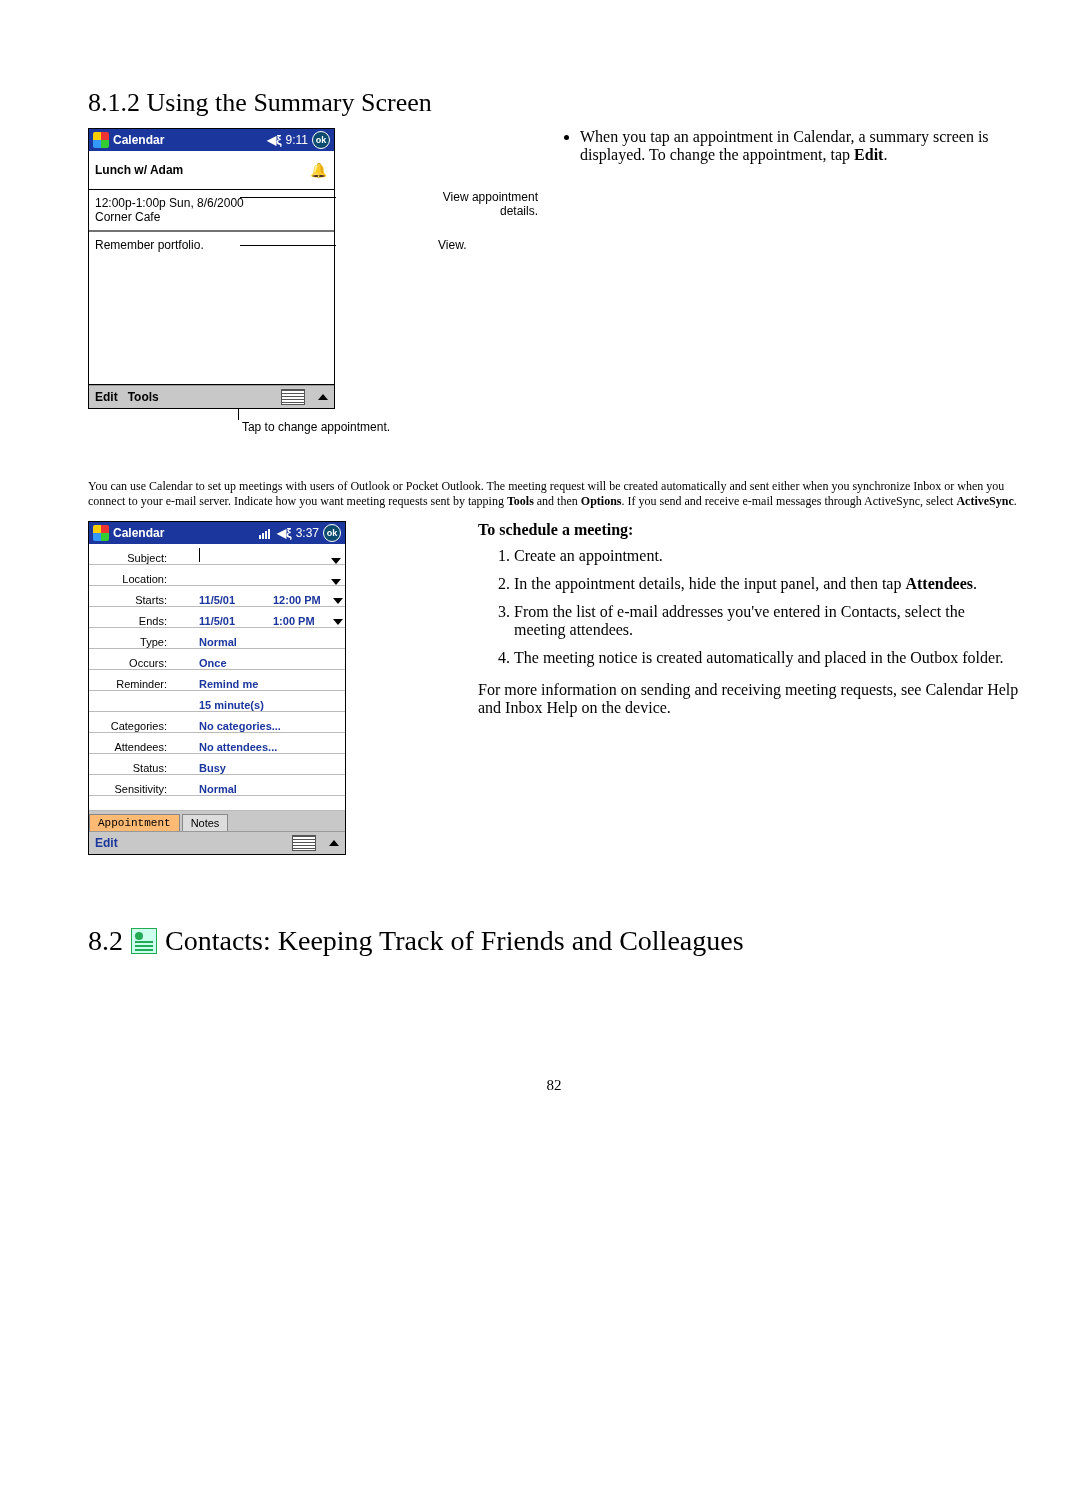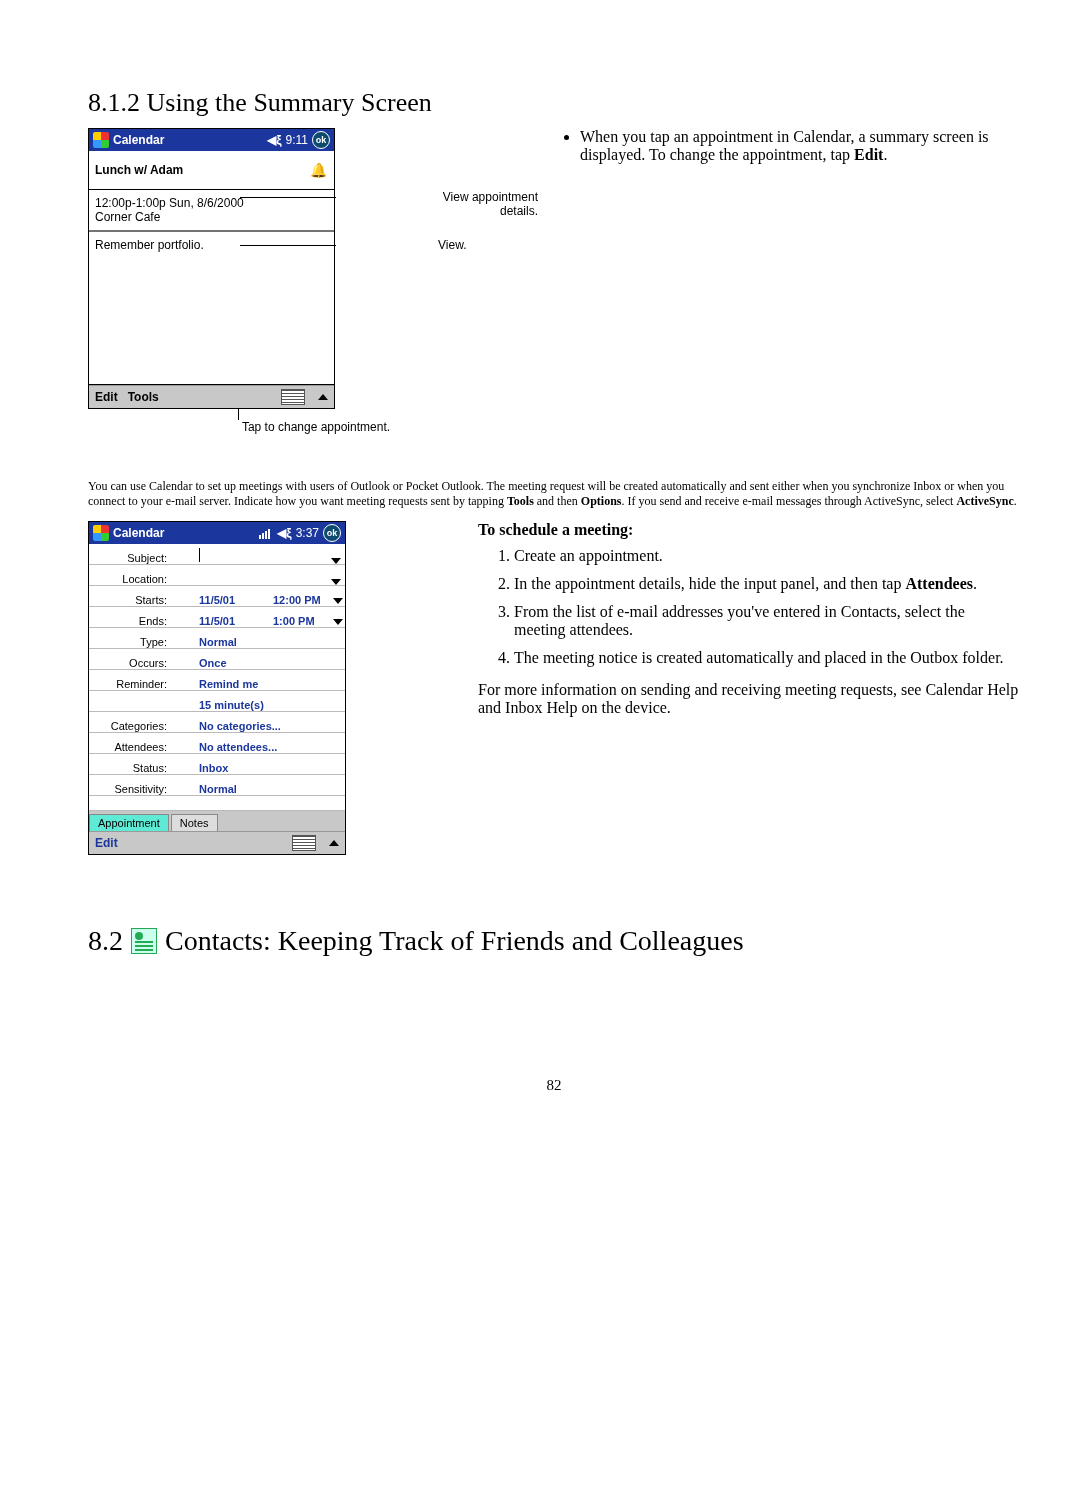--- a/index.html
+++ b/index.html
@@ -130,21 +130,21 @@
     position:absolute; right:2px; top:4px;
     width:0;height:0;border-left:5px solid transparent;border-right:5px solid transparent;border-top:6px solid #000;
   }
   .device2 .inputline {
     flex:1; margin:2px 4px; height:14px; border-left:1px solid #000;
   }
   .tabs {
     display:flex; align-items:flex-end; height:20px; background:#c8c8c8; font-size:11px;
   }
   .tabs .tab { padding:2px 8px; border:1px solid #888; border-bottom:none; background:#ddd; margin-right:2px;}
-  .tabs .tab.active { background:#5eead4; }
+  .tabs .tab.active { background:#fdba74;font-family:Liberation Mono, monospace; }
 
   
   .sec-82-h {
     font-size: 28px;
     font-weight: normal;
     display:flex; align-items:center; gap:8px;
     margin-top: 20px;
   }
   .contacts-icon {
     width:24px; height:24px; display:inline-block;
@@ -287,21 +287,21 @@
           <div class="formrow">
             <span class="lbl">Categories:</span>
             <span class="val">No categories...</span>
           </div>
           <div class="formrow">
             <span class="lbl">Attendees:</span>
             <span class="val">No attendees...</span>
           </div>
           <div class="formrow">
             <span class="lbl">Status:</span>
-            <span class="val">Inbox</span>
+            <span class="val">Busy</span>
           </div>
           <div class="formrow">
             <span class="lbl">Sensitivity:</span>
             <span class="val">Normal</span>
           </div>
           <div style="height:14px;border-bottom:1px solid #bbb"></div>
 
           <div class="tabs">
             <span class="tab active">Appointment</span>
             <span class="tab">Notes</span>

